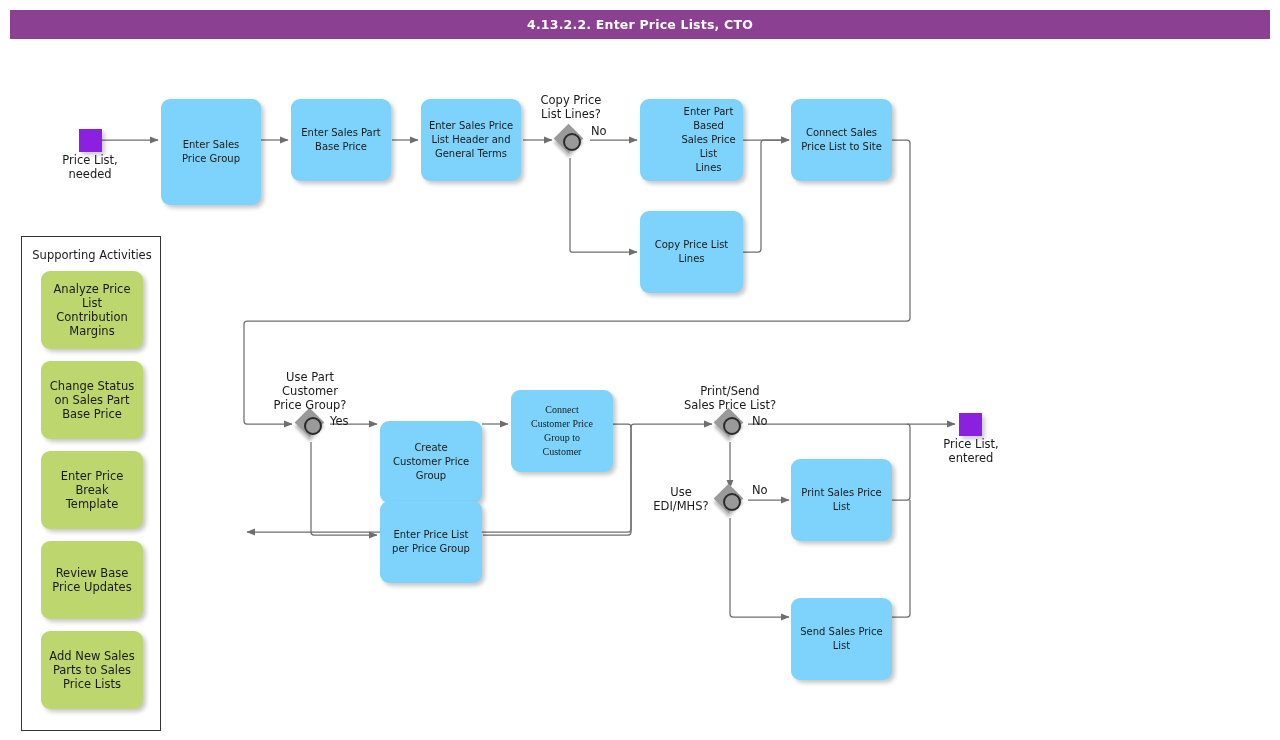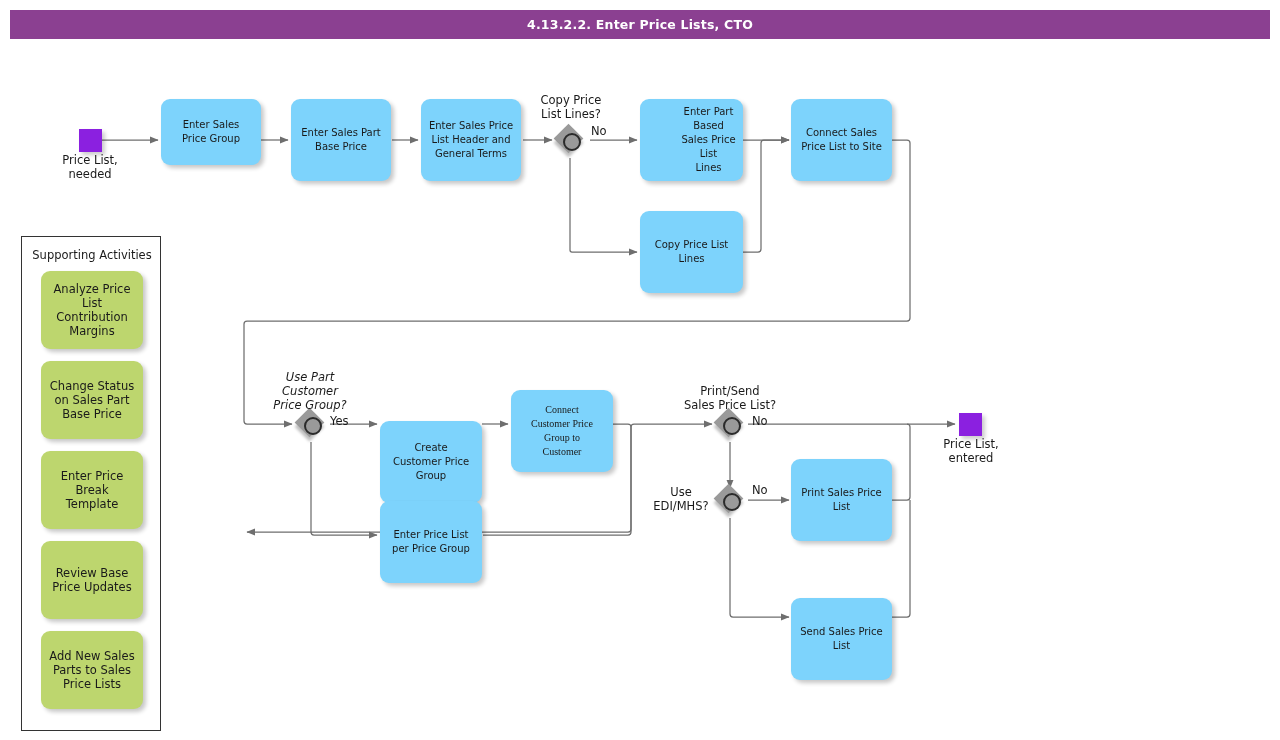--- a/index.html
+++ b/index.html
@@ -101,21 +101,21 @@
 
       <path d="M892,500 L907,500 Q910,500 910,497 L910,427 Q910,424 907,424"></path>
       <path d="M892,617 L907,617 Q910,617 910,614 L910,500"></path>
     </g>
   </svg>
 
   <div class="event" style="left:79px;top:129px;"></div>
   <div class="lbl" style="left: 40px; top: 153px; width: 100px; white-space: pre-line;">Price List,
 needed</div>
 
-  <div class="task" style="left: 161px; top: 99px; width: 100px; height: 66px; white-space: pre-line;">Enter Sales
+  <div class="task" style="left: 161px; top: 99px; width: 100px; height: 106px; white-space: pre-line;">Enter Sales
 Price Group</div>
   <div class="task" style="left: 291px; top: 99px; width: 100px; height: 82px; white-space: pre-line;">Enter Sales Part
 Base Price</div>
   <div class="task" style="left: 421px; top: 99px; width: 100px; height: 82px; white-space: pre-line;">Enter Sales Price
 List Header and
 General Terms</div>
   <div class="task" style="left: 640px; top: 99px; width: 103px; height: 82px; white-space: pre-line; padding-left: 39px;">Enter Part Based
 Sales Price List
 Lines</div>
   <div class="task" style="left: 640px; top: 211px; width: 103px; height: 82px; white-space: pre-line;">Copy Price List
@@ -128,21 +128,21 @@
     <div class="gw-c"></div>
   </div>
   <div class="lbl" style="left: 520px; top: 93px; width: 102px; white-space: pre-line;">Copy Price
 List Lines?</div>
   <div class="flow-lbl" style="left:591px;top:124px;">No</div>
 
   <div class="gateway" style="left:296px;top:409px;">
     <div class="gw-d"></div>
     <div class="gw-c"></div>
   </div>
-  <div class="lbl" style="left: 260px; top: 370px; width: 100px; white-space: pre-line; font-style: italic;">Use Part
+  <div class="lbl" style="left: 260px; top: 370px; width: 100px; white-space: pre-line;">Use Part
 Customer
 Price Group?</div>
   <div class="flow-lbl" style="left:330px;top:414px;">Yes</div>
 
   <div class="task" style="left: 380px; top: 390px; width: 102px; height: 82px; white-space: pre-line; margin-top: 31px;">Create
 Customer Price
 Group</div>
   <div class="task" style="left: 511px; top: 390px; width: 102px; height: 82px; white-space: pre-line; font-family: Liberation Serif, serif;">Connect
 Customer Price
 Group to

